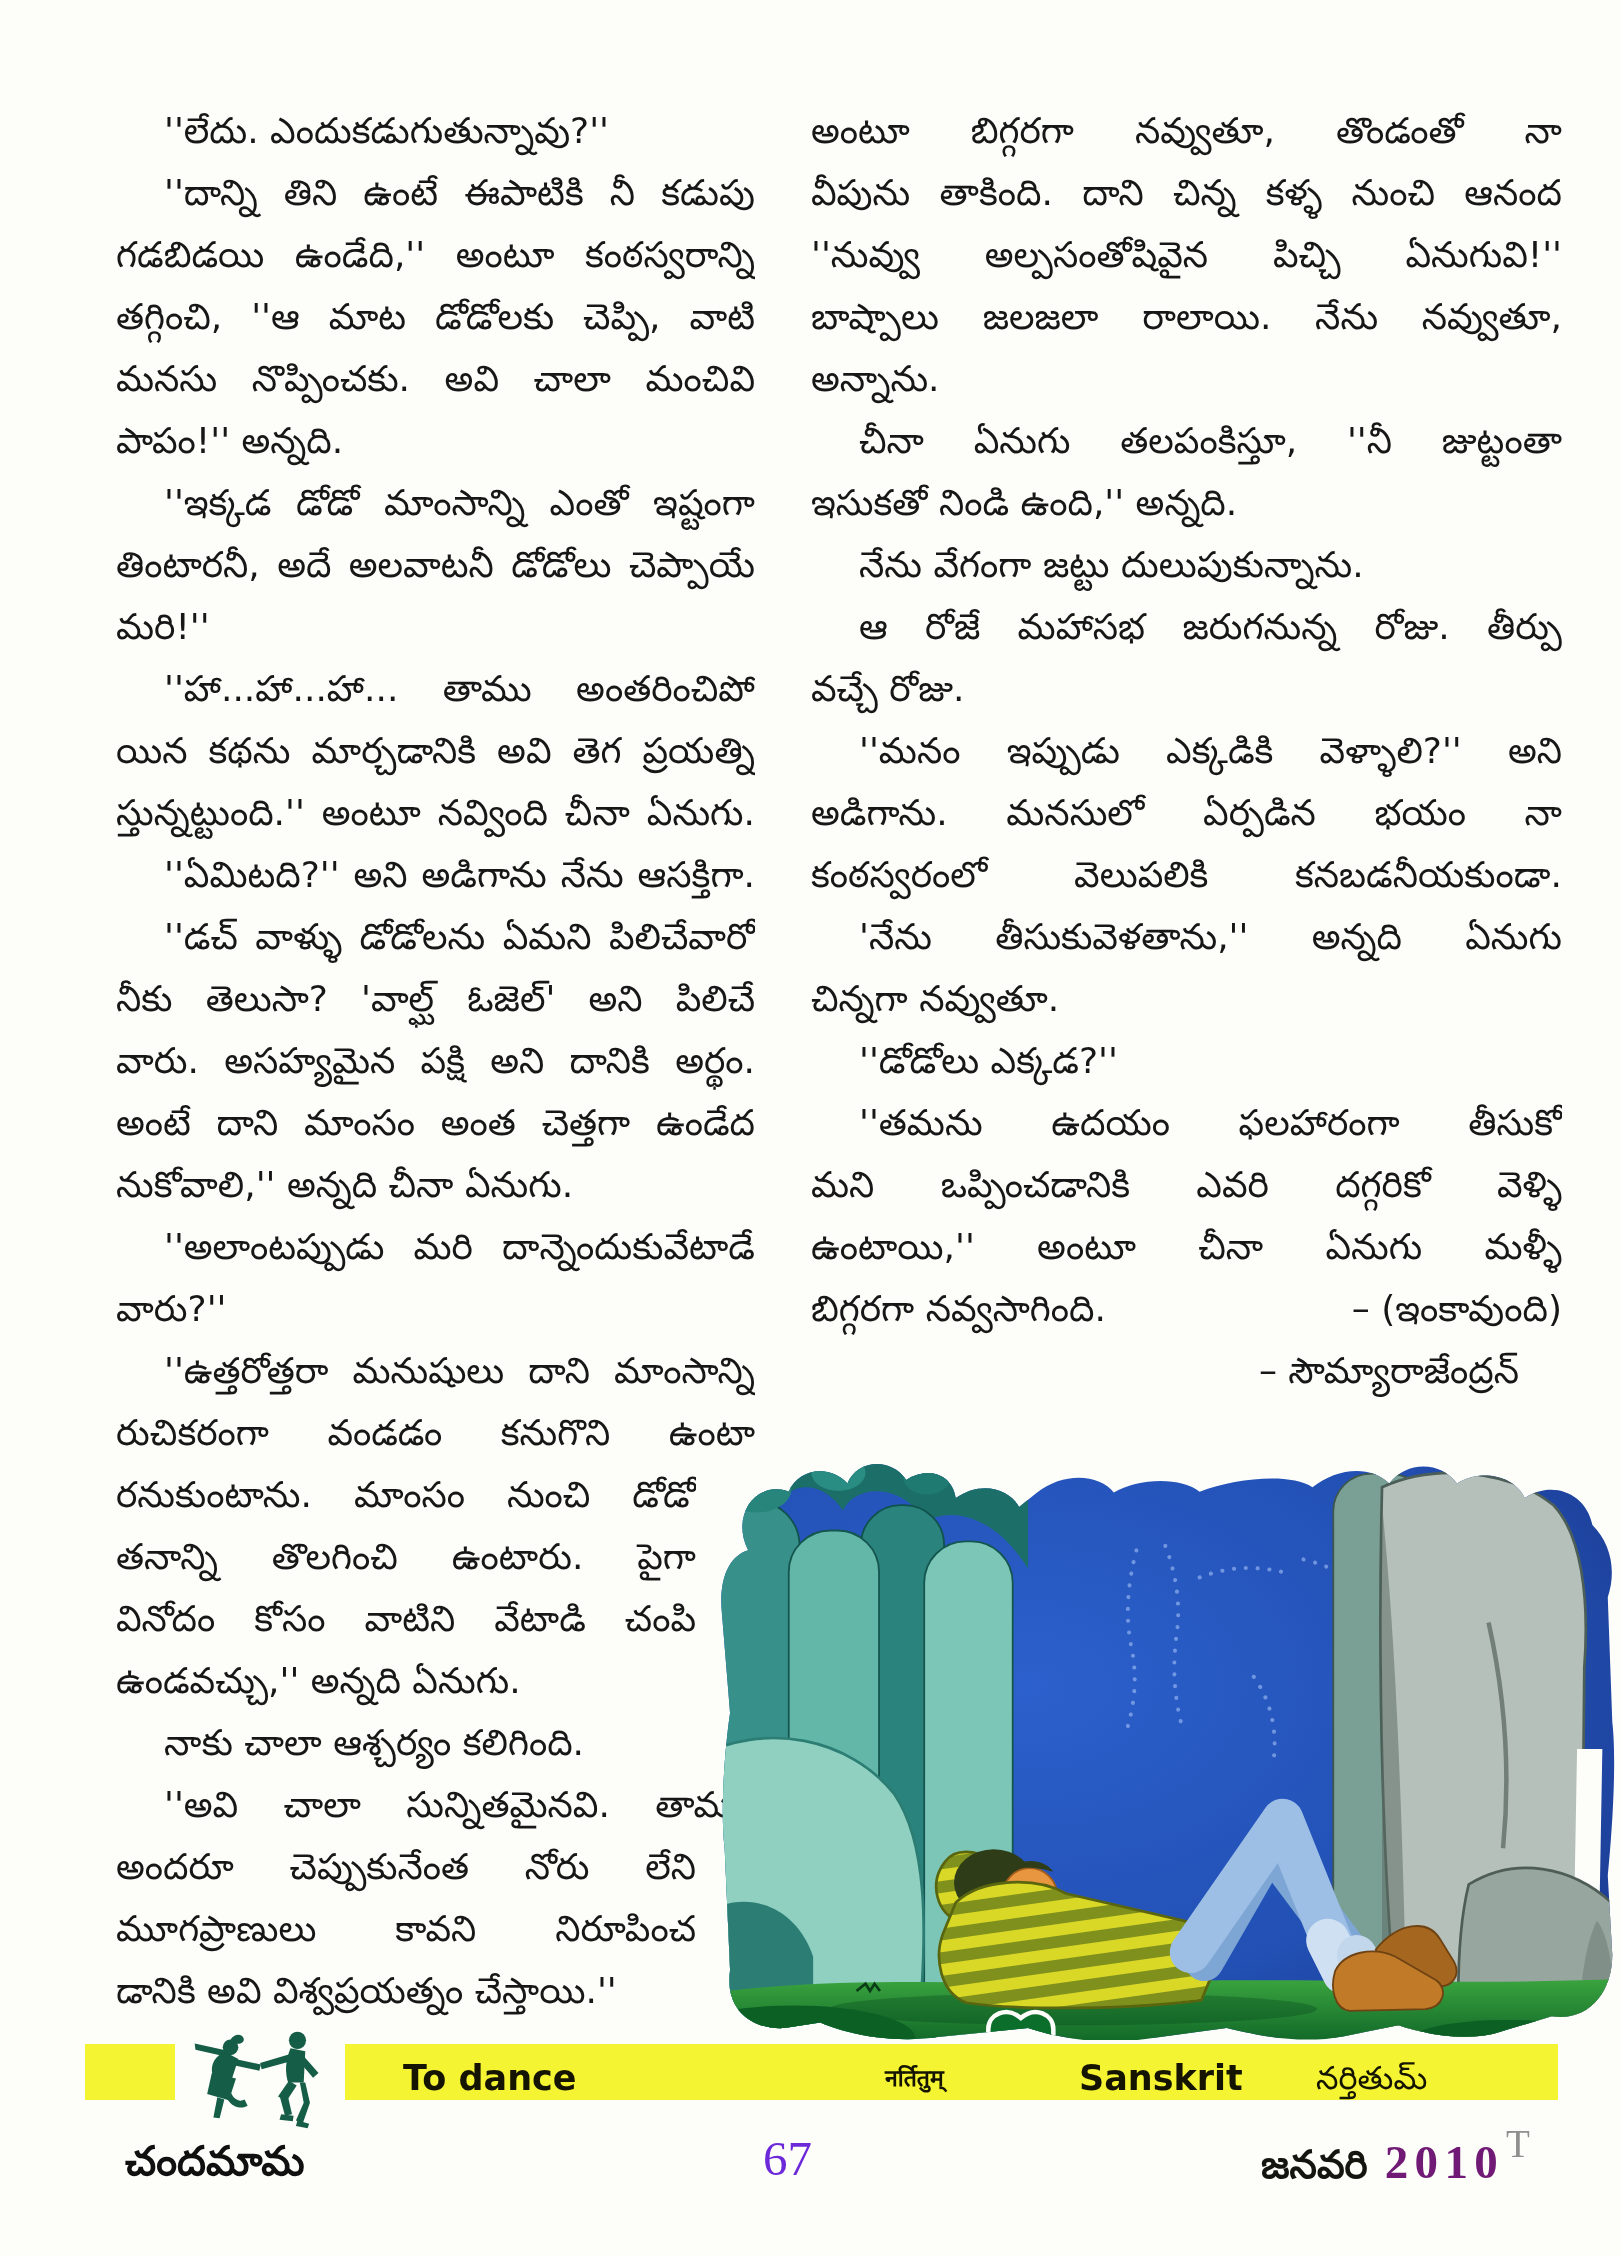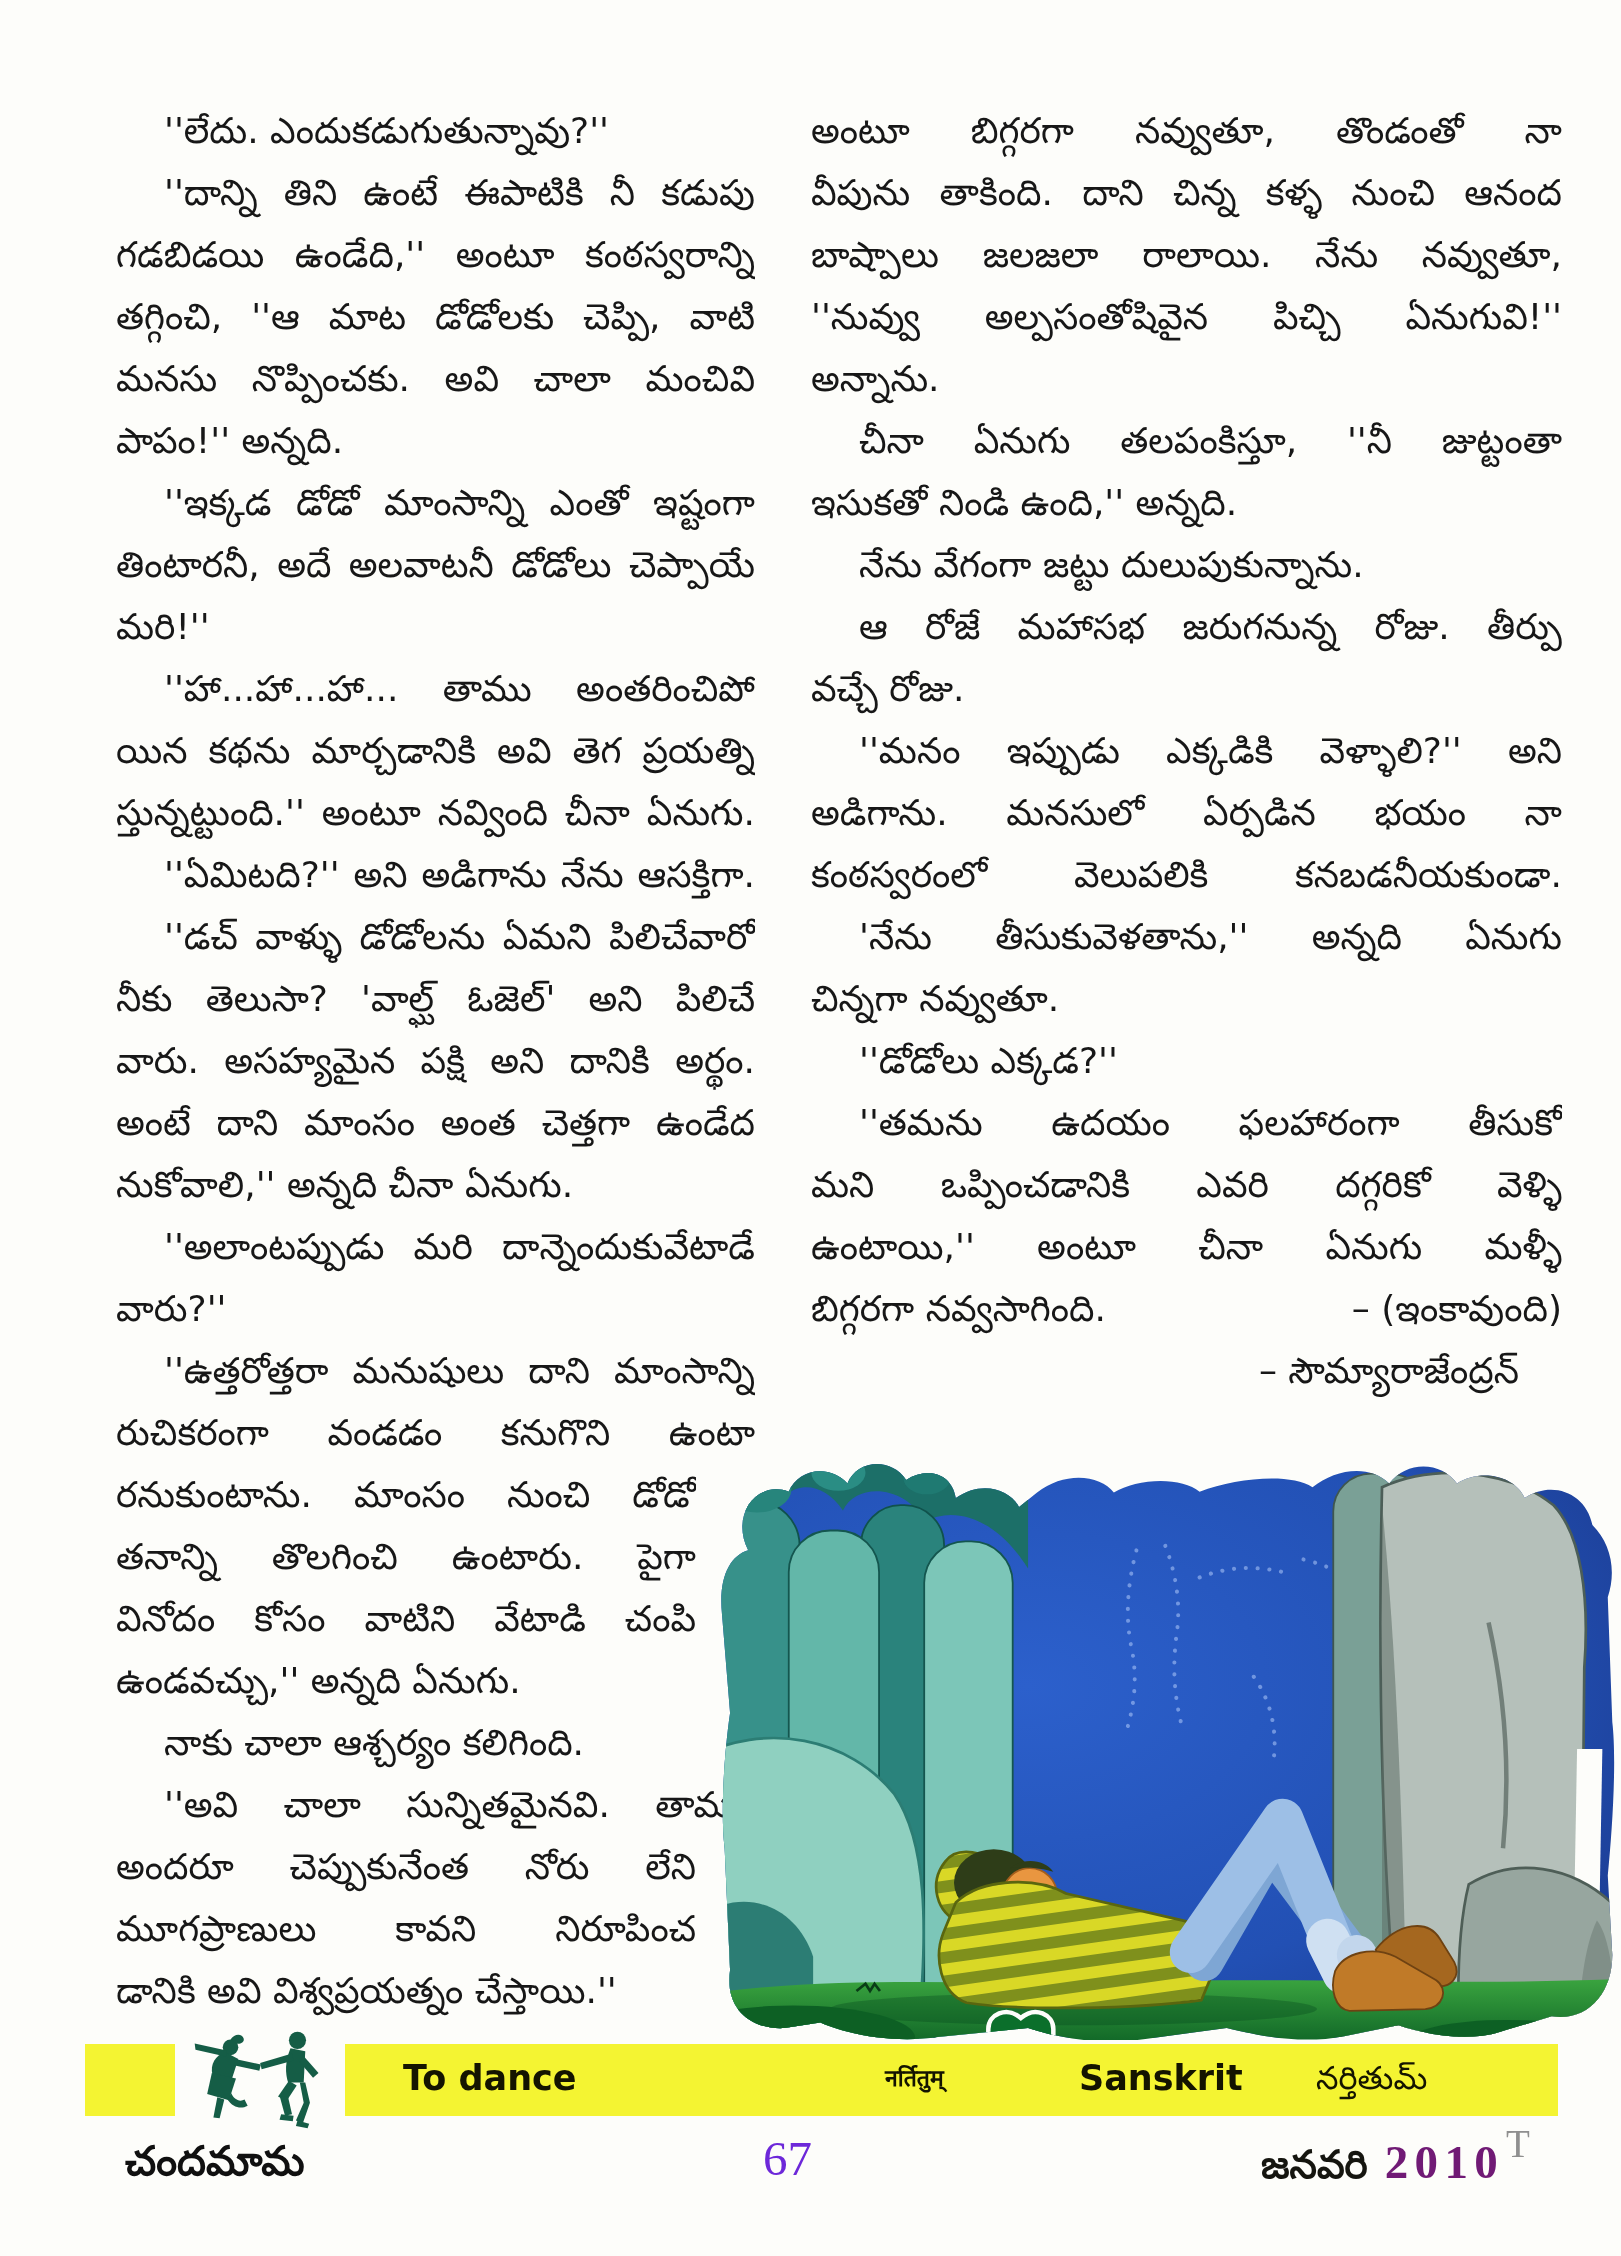--- a/index.html
+++ b/index.html
@@ -15,21 +15,21 @@
   .line{height:62px; line-height:62px; white-space:nowrap; overflow:hidden; text-align:left;}
   .line.just{white-space:normal; text-align:justify; text-align-last:justify; max-height:62px;}
   .line.ind{padding-left:48px;}
   .line.nar{width:580px;}
   .line.spread{display:flex; justify-content:space-between; white-space:nowrap;}
   .line.ar{text-align:right; padding-right:43px;}
   
   #illus{position:absolute; left:712px; top:1449px; width:903px; height:591px;}
   
   #vocab-bar{
-    position:absolute; left:85px; top:2044px; width:1473px; height:72px;
+    position:absolute; left:85px; top:2044px; width:1473px; height:56px;
     background:repeating-linear-gradient(90deg,#f5f537 0px,#f5f537 9px,#ececlf 9px,#ededlf 9px,#ebeb18 9px,#ebeb18 14.3px,#fbfb72 14.3px,#fbfb72 20.6px);
     background-color:#f4f432;
   }
   #vocab-bar .vlabel{position:absolute; top:0; height:68px; line-height:68px; color:#141400;}
   #v-eng{left:318px; font-weight:bold; font-size:35px;}
   #v-tel{left:479px; font-size:32px;}
   #v-dev{left:768px; font-size:23px; font-weight:bold;margin-left:32px;}
   #v-skt{left:994px; font-weight:bold; font-size:35px;}
   #v-tel2{left:1231px; font-size:32px;}
   #dancer-gap{position:absolute; left:90px; top:-19.7px; width:170px; height:107px; background:#fdfdfa;}
@@ -76,22 +76,22 @@
       <div class="line nar">ఉండవచ్చు,'' అన్నది ఏనుగు.</div>
       <div class="line ind nar">నాకు చాలా ఆశ్చర్యం కలిగింది.</div>
       <div class="line ind just nar">''అవి చాలా సున్నితమైనవి. తాము</div>
       <div class="line just nar">అందరూ చెప్పుకునేంత నోరు లేని</div>
       <div class="line just nar">మూగప్రాణులు కావని నిరూపించ</div>
       <div class="line nar">డానికి అవి విశ్వప్రయత్నం చేస్తాయి.''</div>
     </div>
   <div id="col-right" class="col">
       <div class="line just">అంటూ బిగ్గరగా నవ్వుతూ, తొండంతో నా</div>
       <div class="line just">వీపును తాకింది. దాని చిన్న కళ్ళ నుంచి ఆనంద</div>
+      <div class="line just">''నువ్వు అల్పసంతోషివైన పిచ్చి ఏనుగువి!''</div>
       <div class="line just">బాష్పాలు జలజలా రాలాయి. నేను నవ్వుతూ,</div>
-      <div class="line just">''నువ్వు అల్పసంతోషివైన పిచ్చి ఏనుగువి!''</div>
       <div class="line">అన్నాను.</div>
       <div class="line ind just">చీనా ఏనుగు తలపంకిస్తూ, ''నీ జుట్టంతా</div>
       <div class="line">ఇసుకతో నిండి ఉంది,'' అన్నది.</div>
       <div class="line ind">నేను వేగంగా జట్టు దులుపుకున్నాను.</div>
       <div class="line ind just">ఆ రోజే మహాసభ జరుగనున్న రోజు. తీర్పు</div>
       <div class="line">వచ్చే రోజు.</div>
       <div class="line ind just">''మనం ఇప్పుడు ఎక్కడికి వెళ్ళాలి?'' అని</div>
       <div class="line just">అడిగాను. మనసులో ఏర్పడిన భయం నా</div>
       <div class="line just">కంఠస్వరంలో వెలుపలికి కనబడనీయకుండా.</div>
       <div class="line ind just">'నేను తీసుకువెళతాను,'' అన్నది ఏనుగు</div>

